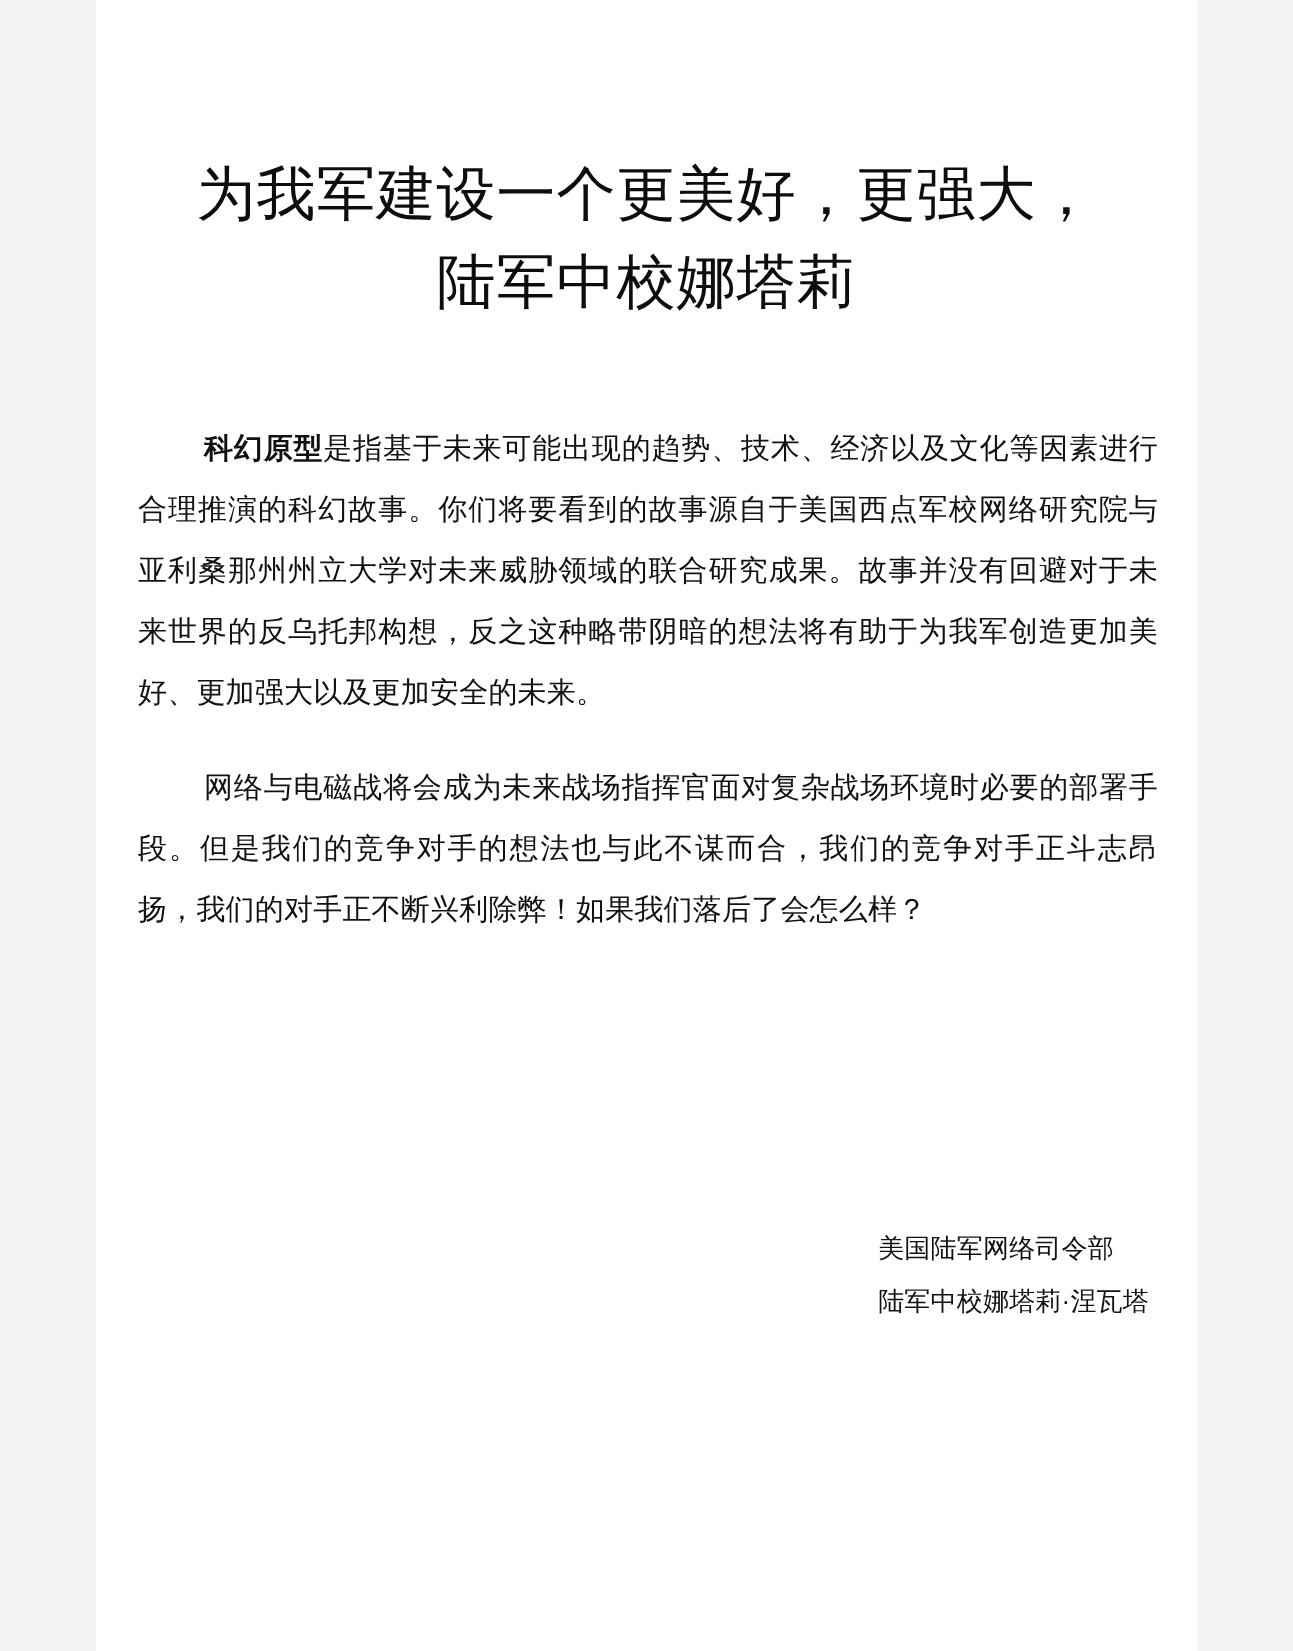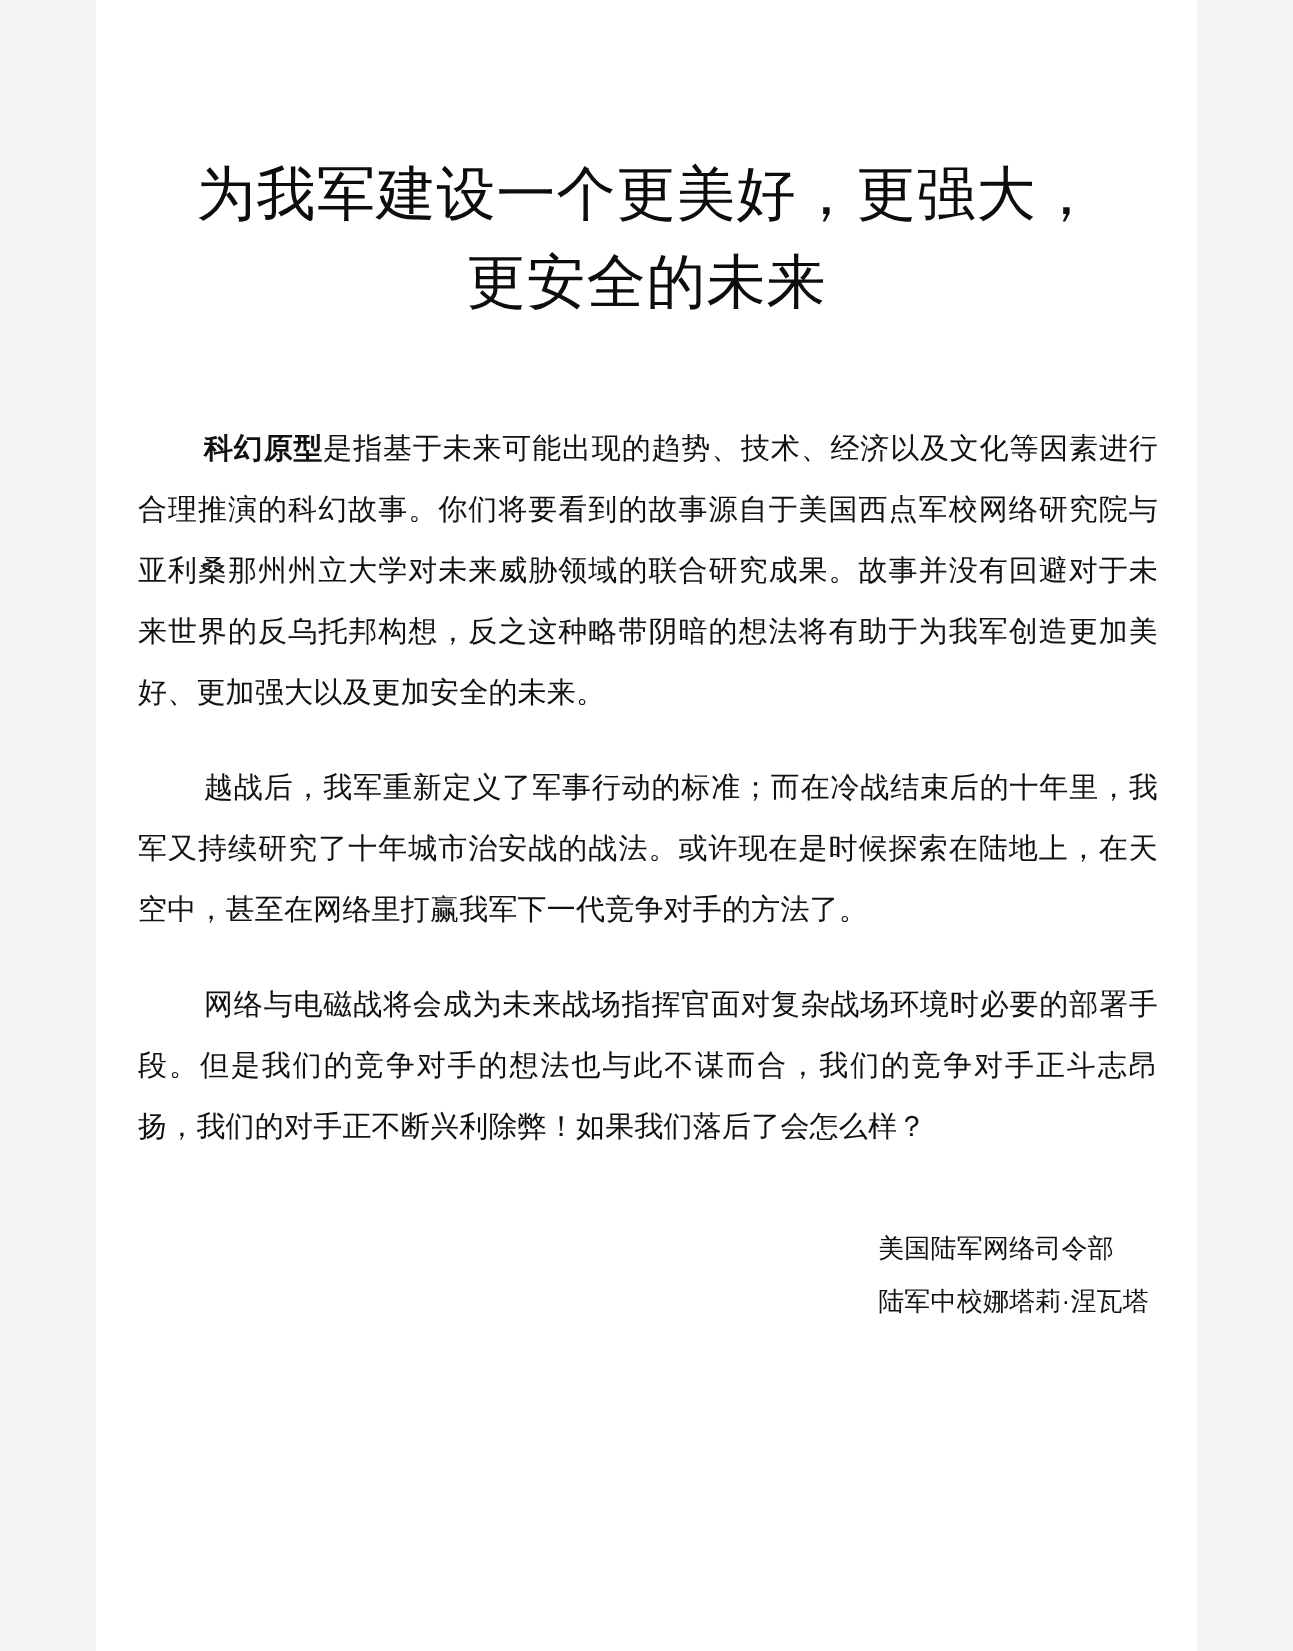--- a/index.html
+++ b/index.html
@@ -104,28 +104,27 @@
 </style>
 </head>
 <body>
 
 <div class="page">
   <div class="sheet">
     <div class="content">
 
       <div class="title-block">
         <div class="title-line">为我军建设一个更美好，更强大，</div>
-        <div class="title-line second">更安全的未来</div>
+        <div class="title-line second">陆军中校娜塔莉</div>
       </div>
 
       <div class="body-block">
 
         <p class="para p1"><span class="lead">科幻原型</span><span>是指基于未来可能出现的趋势、技术、经济以及文化等因素进行合理推演的科幻故事。你们将要看到的故事源自于美国西点军校网络研究院与亚利桑那州州立大学对未来威胁领域的联合研究成果。故事并没有回避对于未来世界的反乌托邦构想，反之这种略带阴暗的想法将有助于为我军创造更加美好、更加强大以及更加安全的未来。</span></p>
 
-        <p class="para p2"><span>越战后，我军重新定义了军事行动的标准；而在冷战结束后的十年里，我军又持续研究了十年城市治安战的战法。或许现在是时候探索在陆地上，在天空中，甚至在网络里打赢我军下一代竞争对手的方法了。</span></p>
 
         <p class="para p3"><span>网络与电磁战将会成为未来战场指挥官面对复杂战场环境时必要的部署手段。但是我们的竞争对手的想法也与此不谋而合，我们的竞争对手正斗志昂扬，我们的对手正不断兴利除弊！如果我们落后了会怎么样？</span></p>
 
       </div>
 
       <div class="sign-block">
         <div class="sign-line">美国陆军网络司令部</div>
         <div class="sign-line">陆军中校娜塔莉·涅瓦塔</div>
       </div>
 

